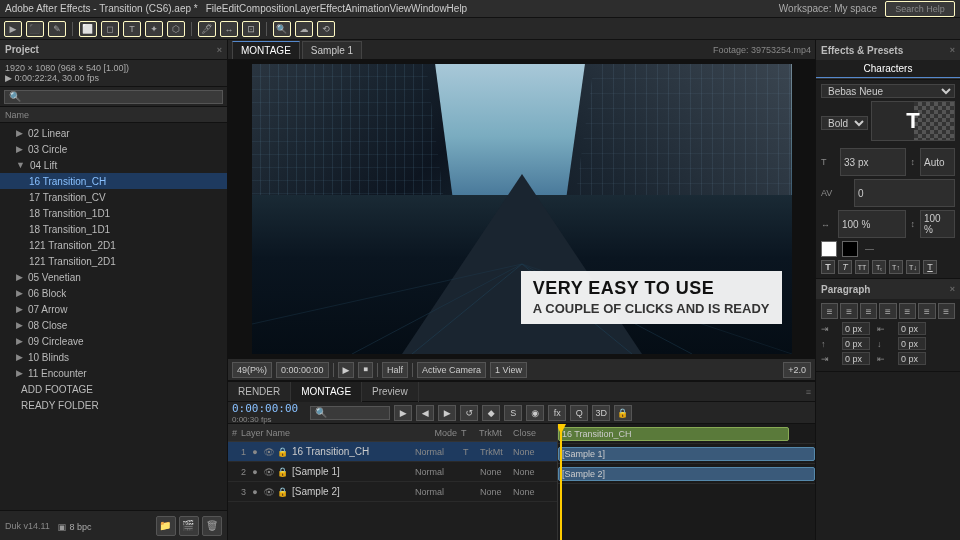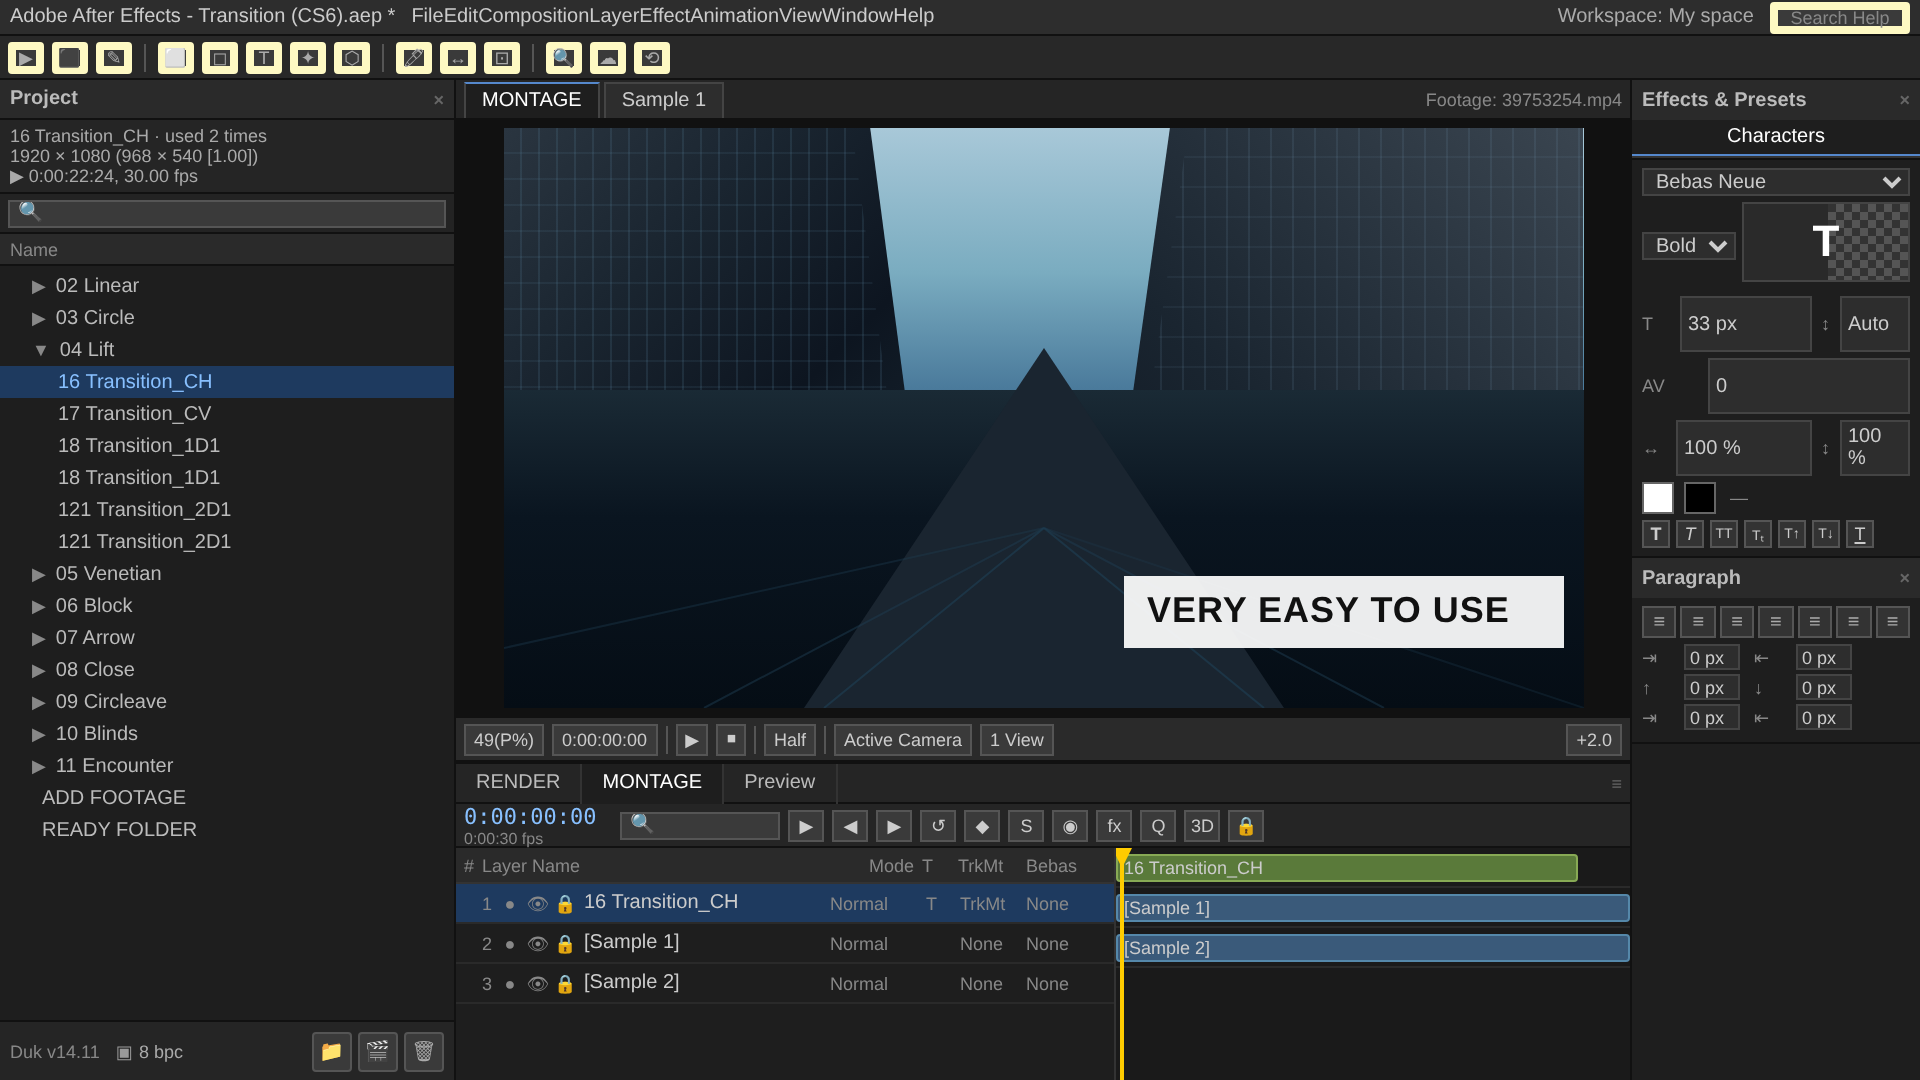--- a/index.html
+++ b/index.html
@@ -33,21 +33,21 @@
       display: flex;
       align-items: center;
       padding: 0 4px;
       gap: 4px;
       border-bottom: 1px solid #111;
     }
     .toolbar-btn {
       width: 18px;
       height: 16px;
       background: #3a3a3a;
-      border: 4px solid #fef9c3;
+      border: 1px solid #fef9c3;
       border-radius: 2px;
       display: inline-flex;
       align-items: center;
       justify-content: center;
       font-size: 9px;
       color: #aaa;
       cursor: pointer;
     }
     .toolbar-sep { width: 1px; height: 14px; background: #555; margin: 0 2px; }
     .workspace-label {
@@ -728,21 +728,20 @@
 </div>
 
 <div class="main-layout">
 
   <div class="left-panel">
     <div class="project-header">
       <span>Project</span>
       <span style="margin-left:auto;font-size:9px;color:#666;">×</span>
     </div>
     <div class="project-info">
-      <div>16 Transition_CH · used 2 times</div>
       <div>1920 × 1080 (968 × 540 [1.00])</div>
       <div>▶ 0:00:22:24, 30.00 fps</div>
     </div>
     <div class="search-bar">
       <input class="search-input" type="text" placeholder="🔍" style="">
     </div>
     <div style="height:16px;background:#2a2a2a;display:flex;align-items:center;padding:0 5px;font-size:9px;color:#888;border-bottom:1px solid #111;">
       <span>Name</span>
     </div>
     <div class="file-tree" id="file-tree-container">
@@ -905,20 +904,21 @@
               <line x1="270" y1="200" x2="100" y2="290" stroke="rgba(30,60,80,0.5)" stroke-width="1"></line>
               <line x1="270" y1="200" x2="380" y2="290" stroke="rgba(30,60,80,0.7)" stroke-width="1"></line>
               <line x1="270" y1="200" x2="440" y2="290" stroke="rgba(30,60,80,0.5)" stroke-width="1"></line>
               <line x1="270" y1="200" x2="540" y2="290" stroke="rgba(30,60,80,0.3)" stroke-width="1"></line>
               <line x1="270" y1="200" x2="0" y2="260" stroke="rgba(30,60,80,0.4)" stroke-width="1"></line>
             </svg>
           </div>
 
           <div class="annotation-overlay">
             <div class="annotation-title">VERY EASY TO USE</div>
+            <div class="annotation-subtitle">A COUPLE OF CLICKS AND IS READY</div>
           </div>
         </div>
       </div>
 
       <div class="viewer-controls">
         <div class="ctrl-btn">
           <span>49(P%)</span>
         </div>
         <div class="ctrl-btn">
           <span>0:00:00:00</span>
@@ -983,21 +983,21 @@
       <div class="timeline-body">
 
         <div class="tl-layer-panel">
 
           <div class="tl-layer-header">
             <span>#</span>
             <span style="flex:1;">Layer Name</span>
             <span>Mode</span>
             <span style="width:14px;">T</span>
             <span style="width:30px;">TrkMt</span>
-            <span style="width:40px;">Bebas</span>
+            <span style="width:40px;">Close</span>
           </div>
 
           <div id="tl-layers-container">
               <div class="tl-layer-row selected">
     <span class="tl-layer-num">1</span>
     <div class="tl-layer-icons">
       <span class="tl-icon">●</span>
       <span class="tl-icon">👁</span>
       <span class="tl-icon">🔒</span>
     </div>

